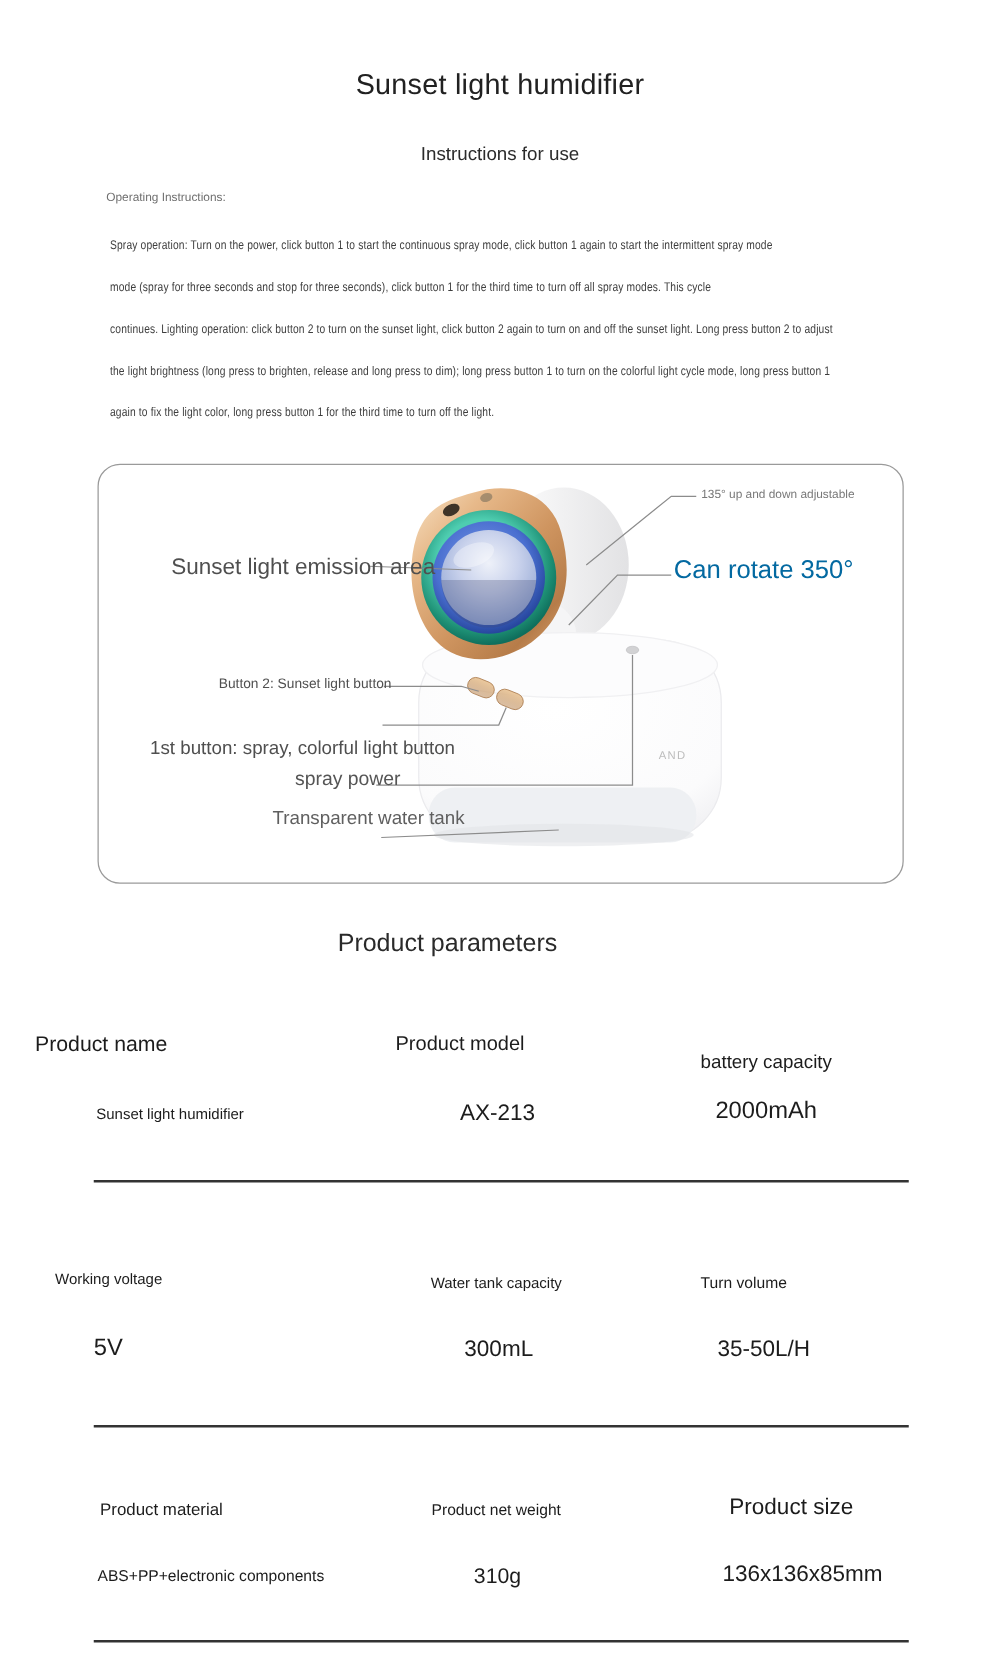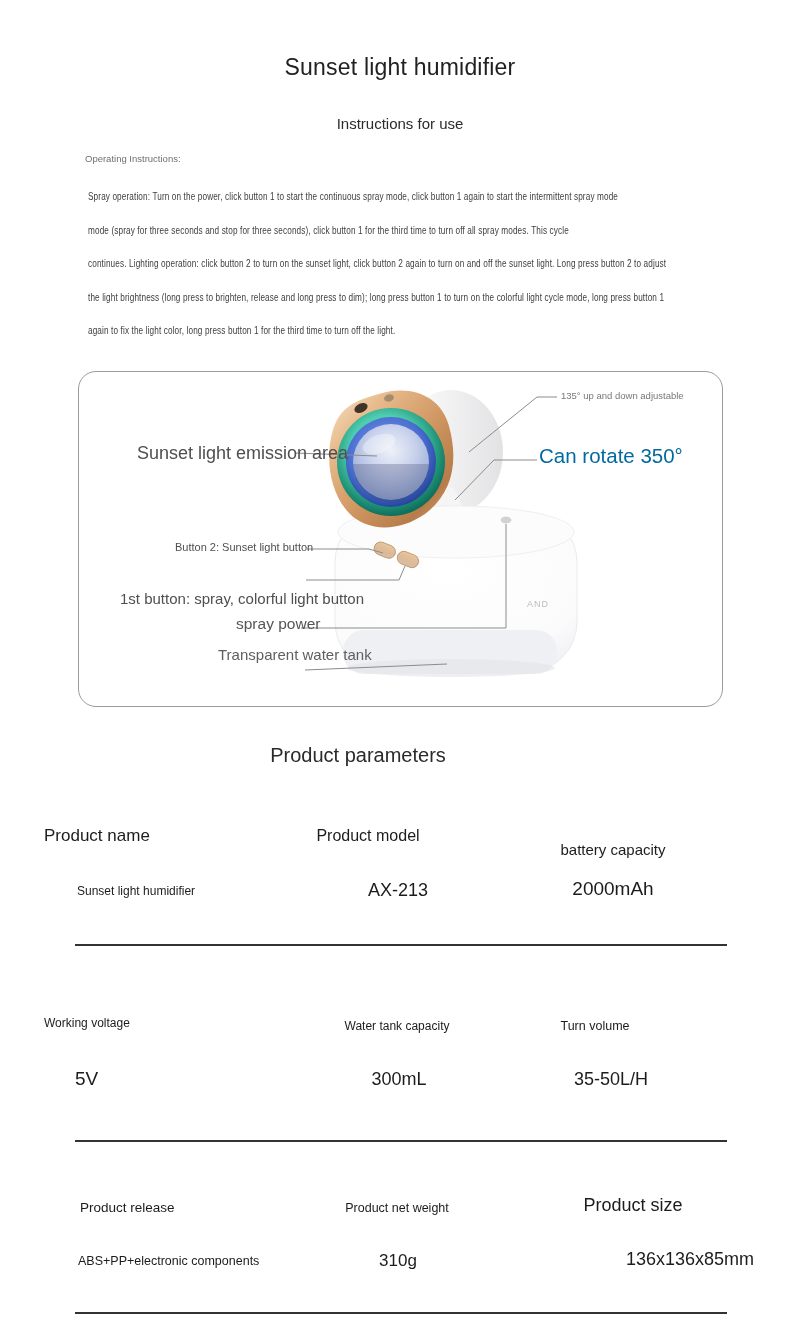--- a/index.html
+++ b/index.html
@@ -31,40 +31,40 @@
   .co-spray { left:157px; top:243px; font-size:15.5px; color:#555; }
   .co-tank { left:139px; top:274px; font-size:15px; color:#5f5f5f; }
 
   
   .params-heading { left:0; top:744px; width:676px; text-align:center; font-size:20px; color:#2a2a2a; font-weight:500;margin-left:20px; }
   .cell { position:absolute; white-space:nowrap; color:#1c1c1c; }
   .ctr { transform:translateX(-50%); }
   .divider { position:absolute; left:75px; width:652px; height:2px; background:#333; }
   .dv-1 { top:944px; } .dv-2 { top:1140px; } .dv-3 { top:1312px; }
 
-  .r1c1l { left:44px;  top:826px;  font-size:17px;text-align:center; }
+  .r1c1l { left:28px;  top:826px;  font-size:17px;text-align:center; }
   .r1c2l { left:368px; top:827px;  font-size:16px; }
   .r1c3l { left:613px; top:829px;  font-size:15px;margin-top:12px; }
   .r1c1v { left:77px;  top:884px;  font-size:12px; }
   .r1c2v { left:398px; top:880px;  font-size:18px; }
   .r1c3v { left:613px; top:878px;  font-size:19px; }
 
   .r2c1l { left:44px;  top:1016px; font-size:12px; }
   .r2c2l { left:397px; top:1019px; font-size:12px; }
   .r2c3l { left:595px; top:1019px; font-size:12.5px; }
   .r2c1v { left:75px;  top:1068px; font-size:19px; }
   .r2c2v { left:399px; top:1069px; font-size:18px; }
   .r2c3v { left:611px; top:1069px; font-size:18px; }
 
   .r3c1l { left:80px;  top:1200px; font-size:13.5px; }
   .r3c2l { left:397px; top:1201px; font-size:12.5px; }
   .r3c3l { left:633px; top:1195px; font-size:18px; }
   .r3c1v { left:78px;  top:1254px; font-size:12.5px; }
   .r3c2v { left:398px; top:1251px; font-size:17px; }
-  .r3c3v { left:642px; top:1249px; font-size:18px;margin-left:48px; }
+  .r3c3v { left:642px; top:1249px; font-size:18px; }
 </style>
 </head>
 <body>
 
 <div class="abs page-title">Sunset light humidifier</div>
 <div class="abs page-subtitle">Instructions for use</div>
 
 <div class="abs op-label">Operating Instructions:</div>
 <div class="instr-line il-0">Spray operation: Turn on the power, click button 1 to start the continuous spray mode, click button 1 again to start the intermittent spray mode</div>
 <div class="instr-line il-1">mode (spray for three seconds and stop for three seconds), click button 1 for the third time to turn off all spray modes. This cycle</div>
@@ -166,19 +166,19 @@
 <div class="divider dv-1"></div>
 
 <div class="cell r2c1l">Working voltage</div>
 <div class="cell r2c2l ctr">Water tank capacity</div>
 <div class="cell r2c3l ctr">Turn volume</div>
 <div class="cell r2c1v">5V</div>
 <div class="cell r2c2v ctr">300mL</div>
 <div class="cell r2c3v ctr">35-50L/H</div>
 <div class="divider dv-2"></div>
 
-<div class="cell r3c1l">Product release</div>
+<div class="cell r3c1l">Product material</div>
 <div class="cell r3c2l ctr">Product net weight</div>
 <div class="cell r3c3l ctr">Product size</div>
 <div class="cell r3c1v">ABS+PP+electronic components</div>
 <div class="cell r3c2v ctr">310g</div>
 <div class="cell r3c3v ctr">136x136x85mm</div>
 <div class="divider dv-3"></div>
 
 </body></html>

